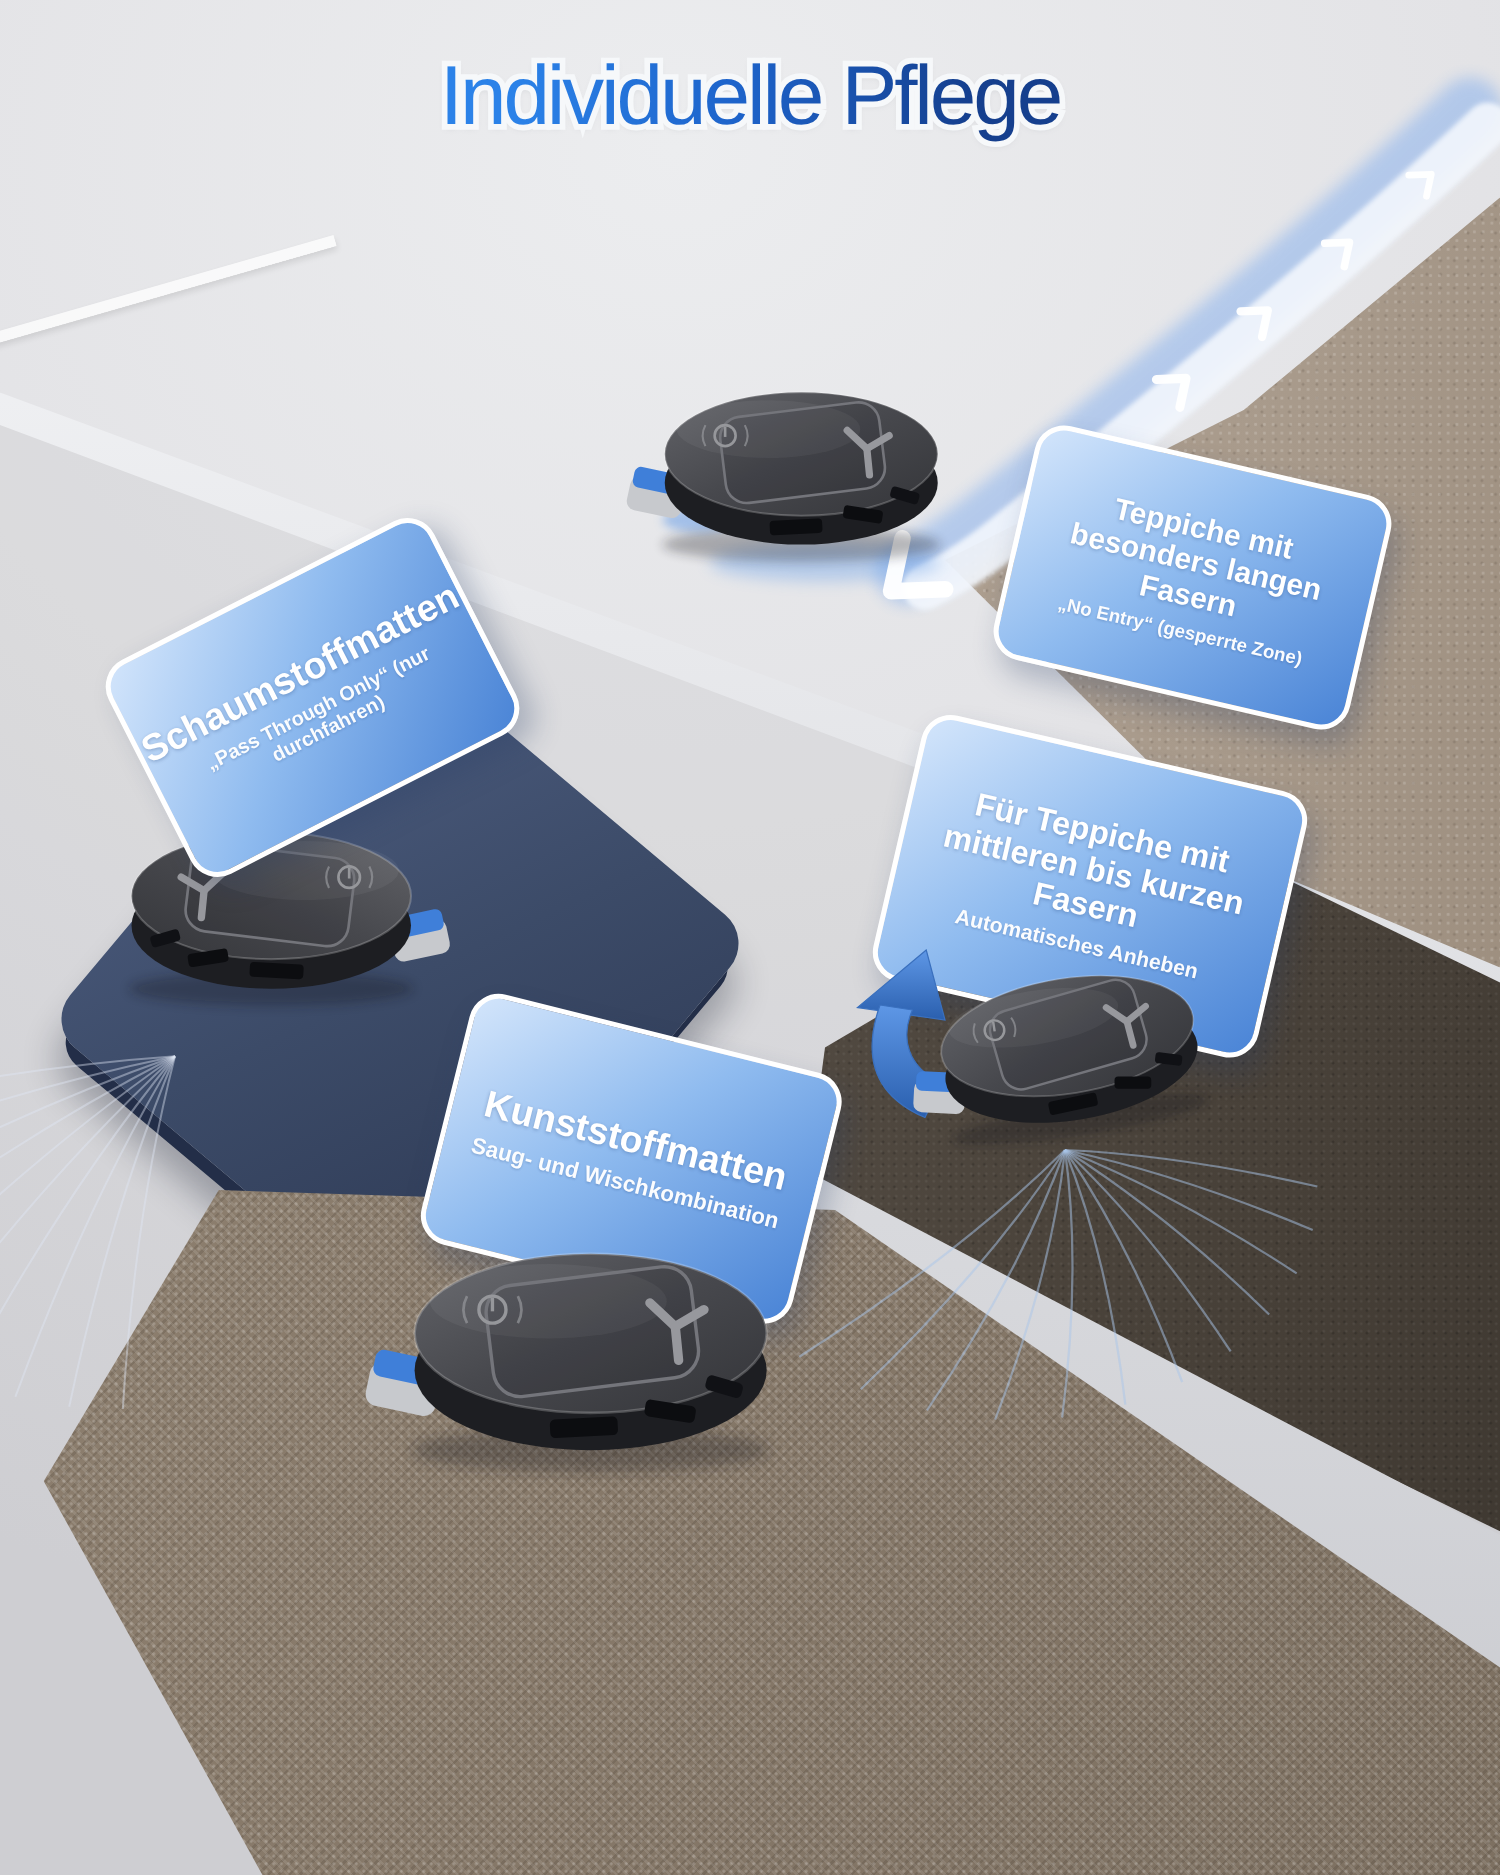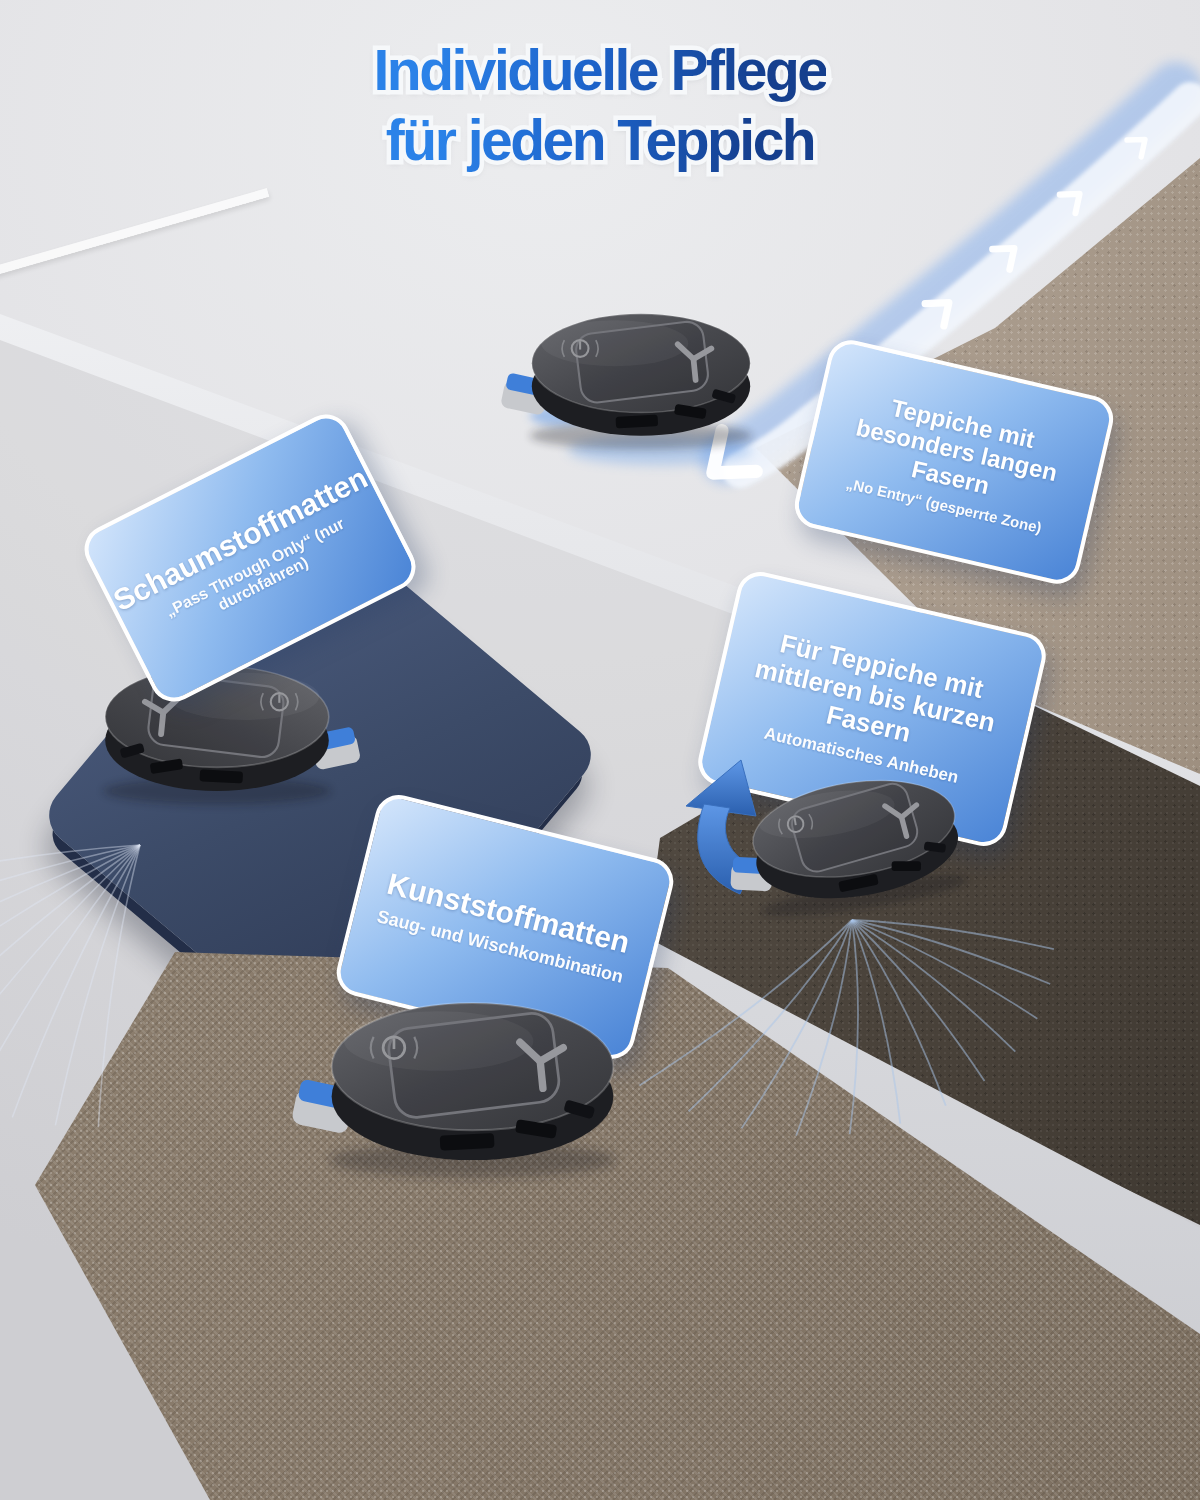--- a/index.html
+++ b/index.html
@@ -86,21 +86,21 @@
   .card2 .card-sub{font-size:15px;}
   .card3{left:714px;top:600px;width:316px;height:218px;transform:rotate(13deg);}
   .card3 .card-title{font-size:26px;}
   .card3 .card-sub{font-size:17px;}
   .card4{left:352px;top:824px;width:306px;height:206px;transform:rotate(14deg);}
   .card4 .card-title{font-size:30px;}
   .card4 .card-sub{font-size:18px;}
 
   
   .title{position:absolute;z-index:10;left:0;right:0;top:36px;text-align:center;}
-  .title-line{position:relative;font-size:57px;font-weight:700;letter-spacing:-2.5px;line-height:1.22;}
+  .title-line{position:relative;font-size:67px;font-weight:400;letter-spacing:-2.5px;line-height:1.22;}
   .t-outline{position:absolute;left:0;right:0;top:0;color:#f6f8fa;
      -webkit-text-stroke:9px #f6f8fa;text-shadow:0 2px 6px rgba(120,125,135,.5);}
   .t-fill{position:relative;color:#1a57b8;}
   @supports ((-webkit-background-clip:text) or (background-clip:text)){
     .t-fill{background:linear-gradient(90deg,#2b82e8 12%,#1d63ca 48%,#153f8e 86%);
       -webkit-background-clip:text;background-clip:text;color:transparent;}
   }
 </style>
 </head>
 <body>
@@ -265,19 +265,15 @@
     <svg viewBox="0 0 240 150">
         <use href="#robot-sym"></use>
       </svg>
   </div>
 
   <header class="title">
     <div class="title-line">
       <span class="t-outline">Individuelle Pflege</span>
       <span class="t-fill">Individuelle Pflege</span>
     </div>
-    <div class="title-line">
-      <span class="t-outline">für jeden Teppich</span>
-      <span class="t-fill">für jeden Teppich</span>
-    </div>
   </header>
 
 </div>
 
 </body></html>

